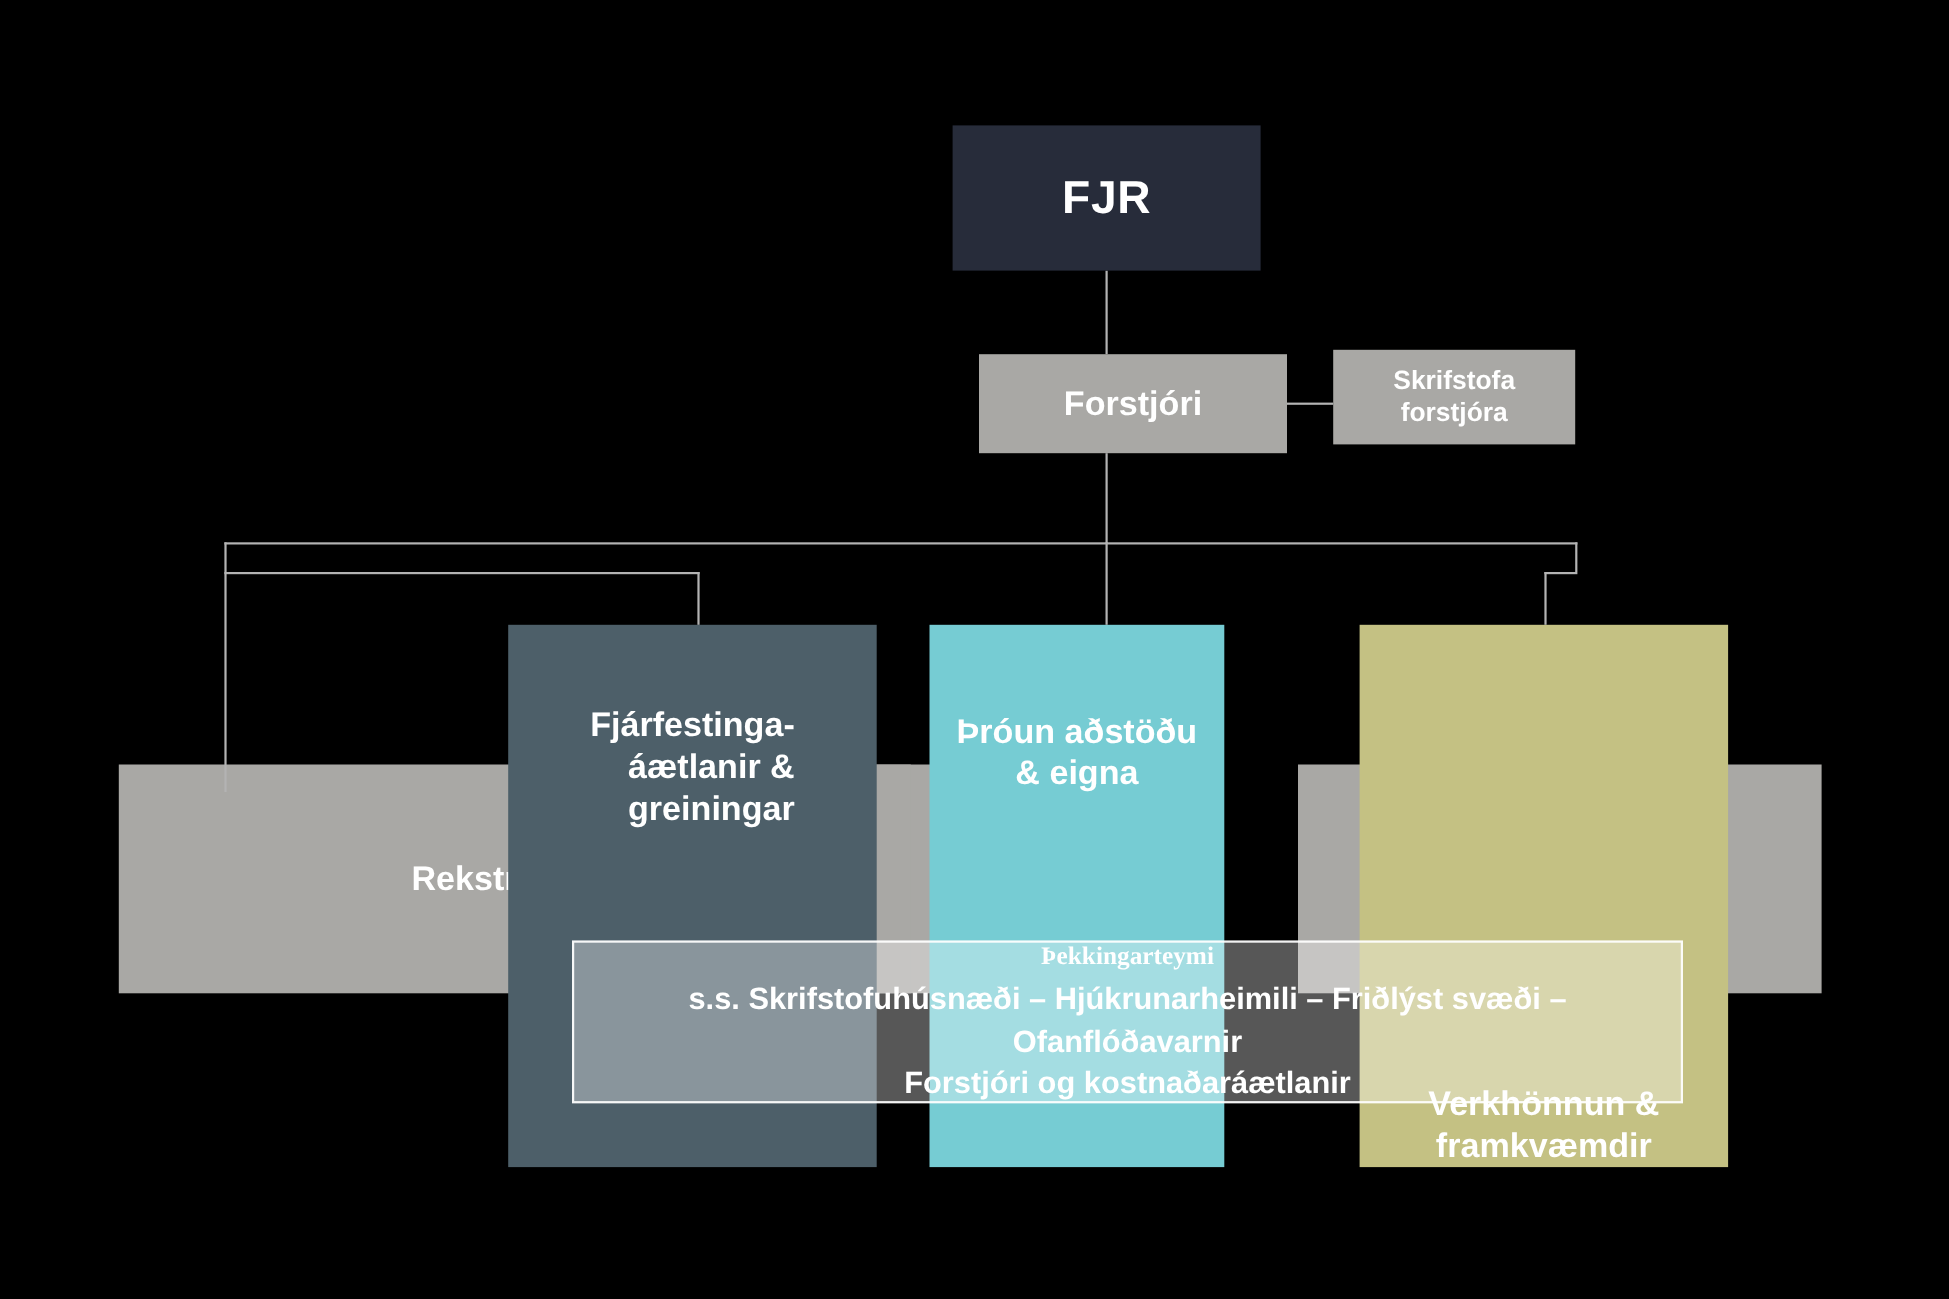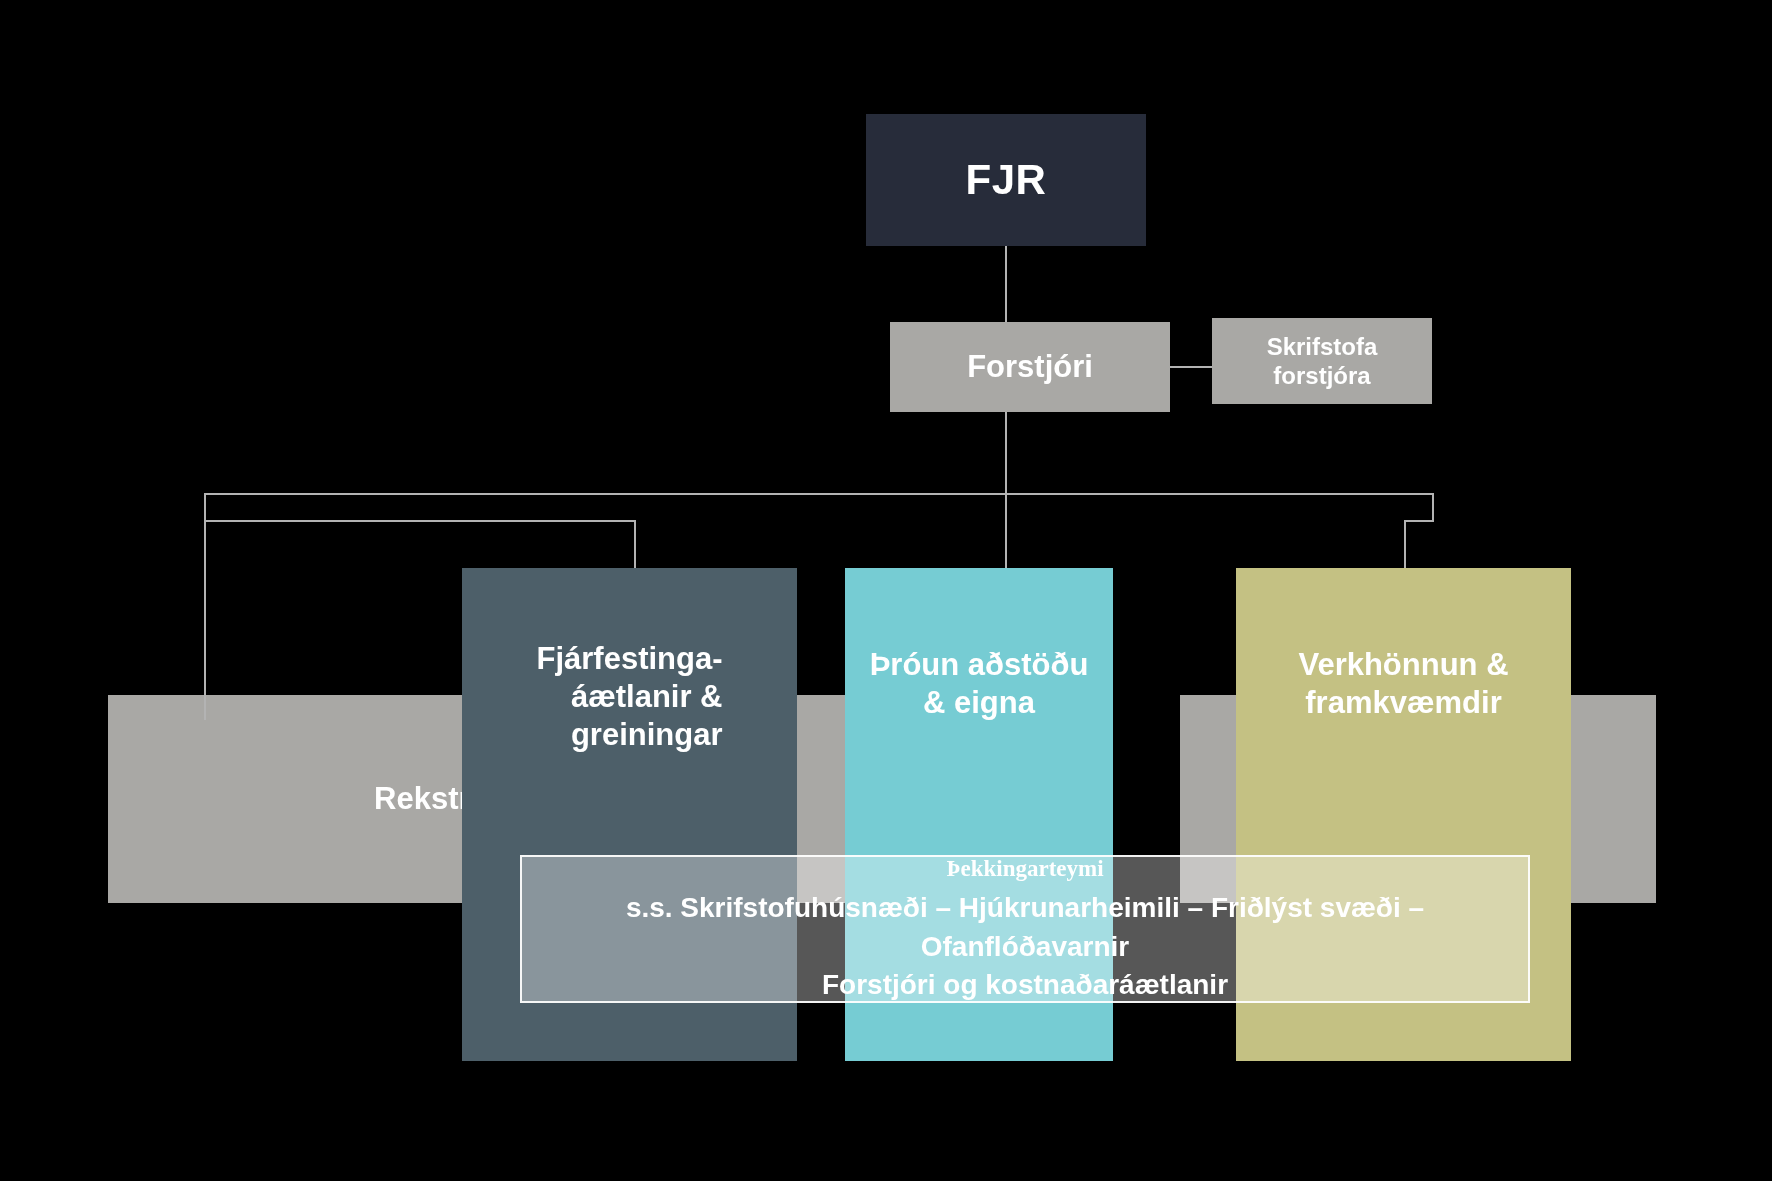--- a/index.html
+++ b/index.html
@@ -91,21 +91,21 @@
     font-size: 31px;
     align-items: flex-start;
     padding-top: 78px;
     z-index: 3;
   }
   .node-verkhonnun {
     left: 1236px; top: 568px;
     width: 335px; height: 493px;
     background: #c4c183;
     font-size: 31px;
-    align-items: flex-start;
+    align-items: flex-end;
     padding-top: 78px;
     z-index: 3;
   }
 
   
   .overlay-band {
     position: absolute;
     left: 520px;  top: 855px;
     width: 1010px; height: 148px;
     background: rgba(255,255,255,0.34);

